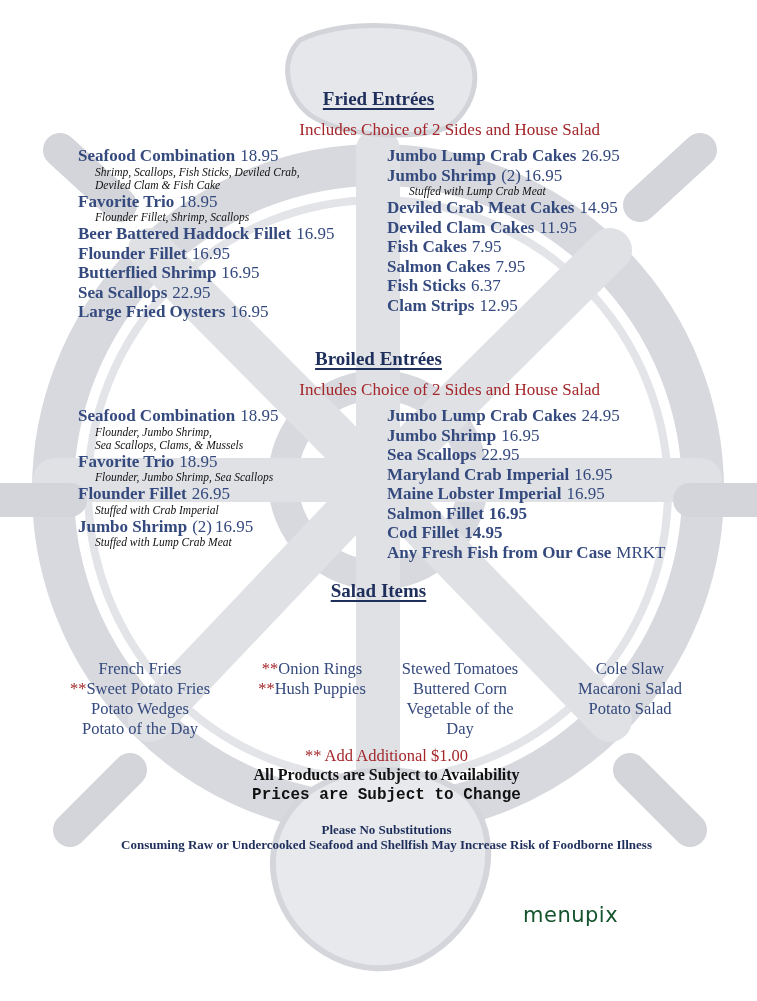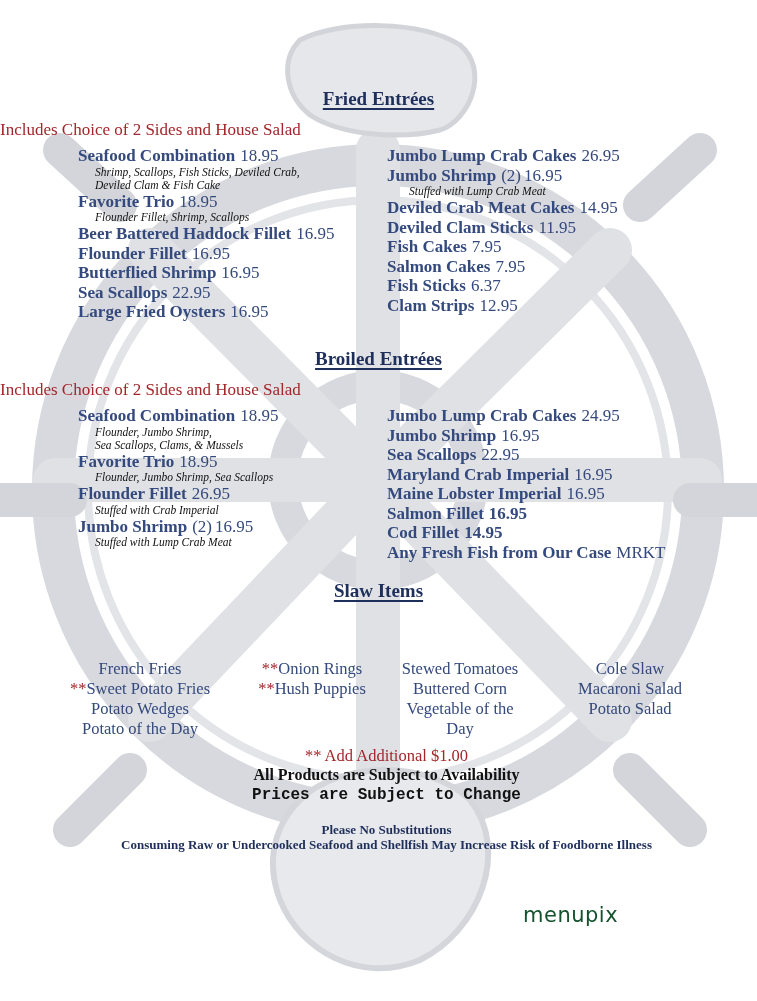--- a/index.html
+++ b/index.html
@@ -11,21 +11,21 @@
     .watermark { position: absolute; left: 0; top: 0; width: 757px; height: 1001px; z-index: 0; }
     .page { position: absolute; left: 0; top: 0; width: 757px; height: 1001px; z-index: 1; }
     .heading {
       position: absolute; left: 0; width: 757px; text-align: center;
       font-family: "Liberation Serif", serif; font-weight: bold;
       font-size: 19px; color: #1f2f5c; text-decoration: underline;
       text-decoration-thickness: 2px; text-underline-offset: 3px;
       margin: 0;
     }
     .subheading {
-      position: absolute; left: 0; width: 600px; text-align: left;
+      position: absolute; left: 0; width: 600px; text-align: right;
       font-family: "Liberation Serif", serif; font-size: 17px; color: #a3262a; margin: 0;
     }
     .col { position: absolute; }
     .item { line-height: 19.5px; white-space: nowrap; }
     .item .name {
       font-family: Liberation Serif, serif; font-weight: bold; font-size: 17px; color: #34497d;
     }
     .item .price {
       font-family: "Liberation Serif", serif; font-size: 17px; color: #34497d; margin-left: 5px;
     }
@@ -101,21 +101,21 @@
       <div class="item"><span class="name">Butterflied Shrimp</span><span class="price">16.95</span></div>
       <div class="item"><span class="name">Sea Scallops</span><span class="price">22.95</span></div>
       <div class="item"><span class="name">Large Fried Oysters</span><span class="price">16.95</span></div>
     </div>
 
     <div class="col" style="left:387px; top:146px;">
       <div class="item"><span class="name">Jumbo Lump Crab Cakes</span><span class="price">26.95</span></div>
       <div class="item"><span class="name">Jumbo Shrimp</span><span class="price">(2)</span><span class="price" style="margin-left:3px;">16.95</span></div>
       <div class="desc" style="padding-left:22px;">Stuffed with Lump Crab Meat</div>
       <div class="item"><span class="name">Deviled Crab Meat Cakes</span><span class="price">14.95</span></div>
-      <div class="item"><span class="name">Deviled Clam Sticks</span><span class="price">11.95</span></div>
+      <div class="item"><span class="name">Deviled Clam Cakes</span><span class="price">11.95</span></div>
       <div class="item"><span class="name">Fish Cakes</span><span class="price">7.95</span></div>
       <div class="item"><span class="name">Salmon Cakes</span><span class="price">7.95</span></div>
       <div class="item"><span class="name">Fish Sticks</span><span class="price">6.37</span></div>
       <div class="item"><span class="name">Clam Strips</span><span class="price">12.95</span></div>
     </div>
   </section>
 
   <section>
     <h1 class="heading" style="top:348px;">Broiled Entrées</h1>
     <p class="subheading" style="top:380px;">Includes Choice of 2 Sides and House Salad</p>
@@ -138,21 +138,21 @@
       <div class="item"><span class="name">Sea Scallops</span><span class="price">22.95</span></div>
       <div class="item"><span class="name">Maryland Crab Imperial</span><span class="price">16.95</span></div>
       <div class="item"><span class="name">Maine Lobster Imperial</span><span class="price">16.95</span></div>
       <div class="item"><span class="name">Salmon Fillet</span><span class="price bold">16.95</span></div>
       <div class="item"><span class="name">Cod Fillet</span><span class="price bold">14.95</span></div>
       <div class="item"><span class="name">Any Fresh Fish from Our Case</span><span class="price">MRKT</span></div>
     </div>
   </section>
 
   <section>
-    <h1 class="heading" style="top:580px;">Slaw Items</h1>
+    <h1 class="heading" style="top:580px;">Salad Items</h1>
 
     <div class="sides-col" style="left:50px; width:180px; top:640px;">
       <div class="side"><span>French Fries</span></div>
       <div class="side"><span class="mark">**</span><span>Sweet Potato Fries</span></div>
       <div class="side"><span>Potato Wedges</span></div>
       <div class="side"><span>Potato of the Day</span></div>
     </div>
 
     <div class="sides-col" style="left:232px; width:160px; top:640px;">
       <div class="side"><span class="mark">**</span><span>Onion Rings</span></div>

